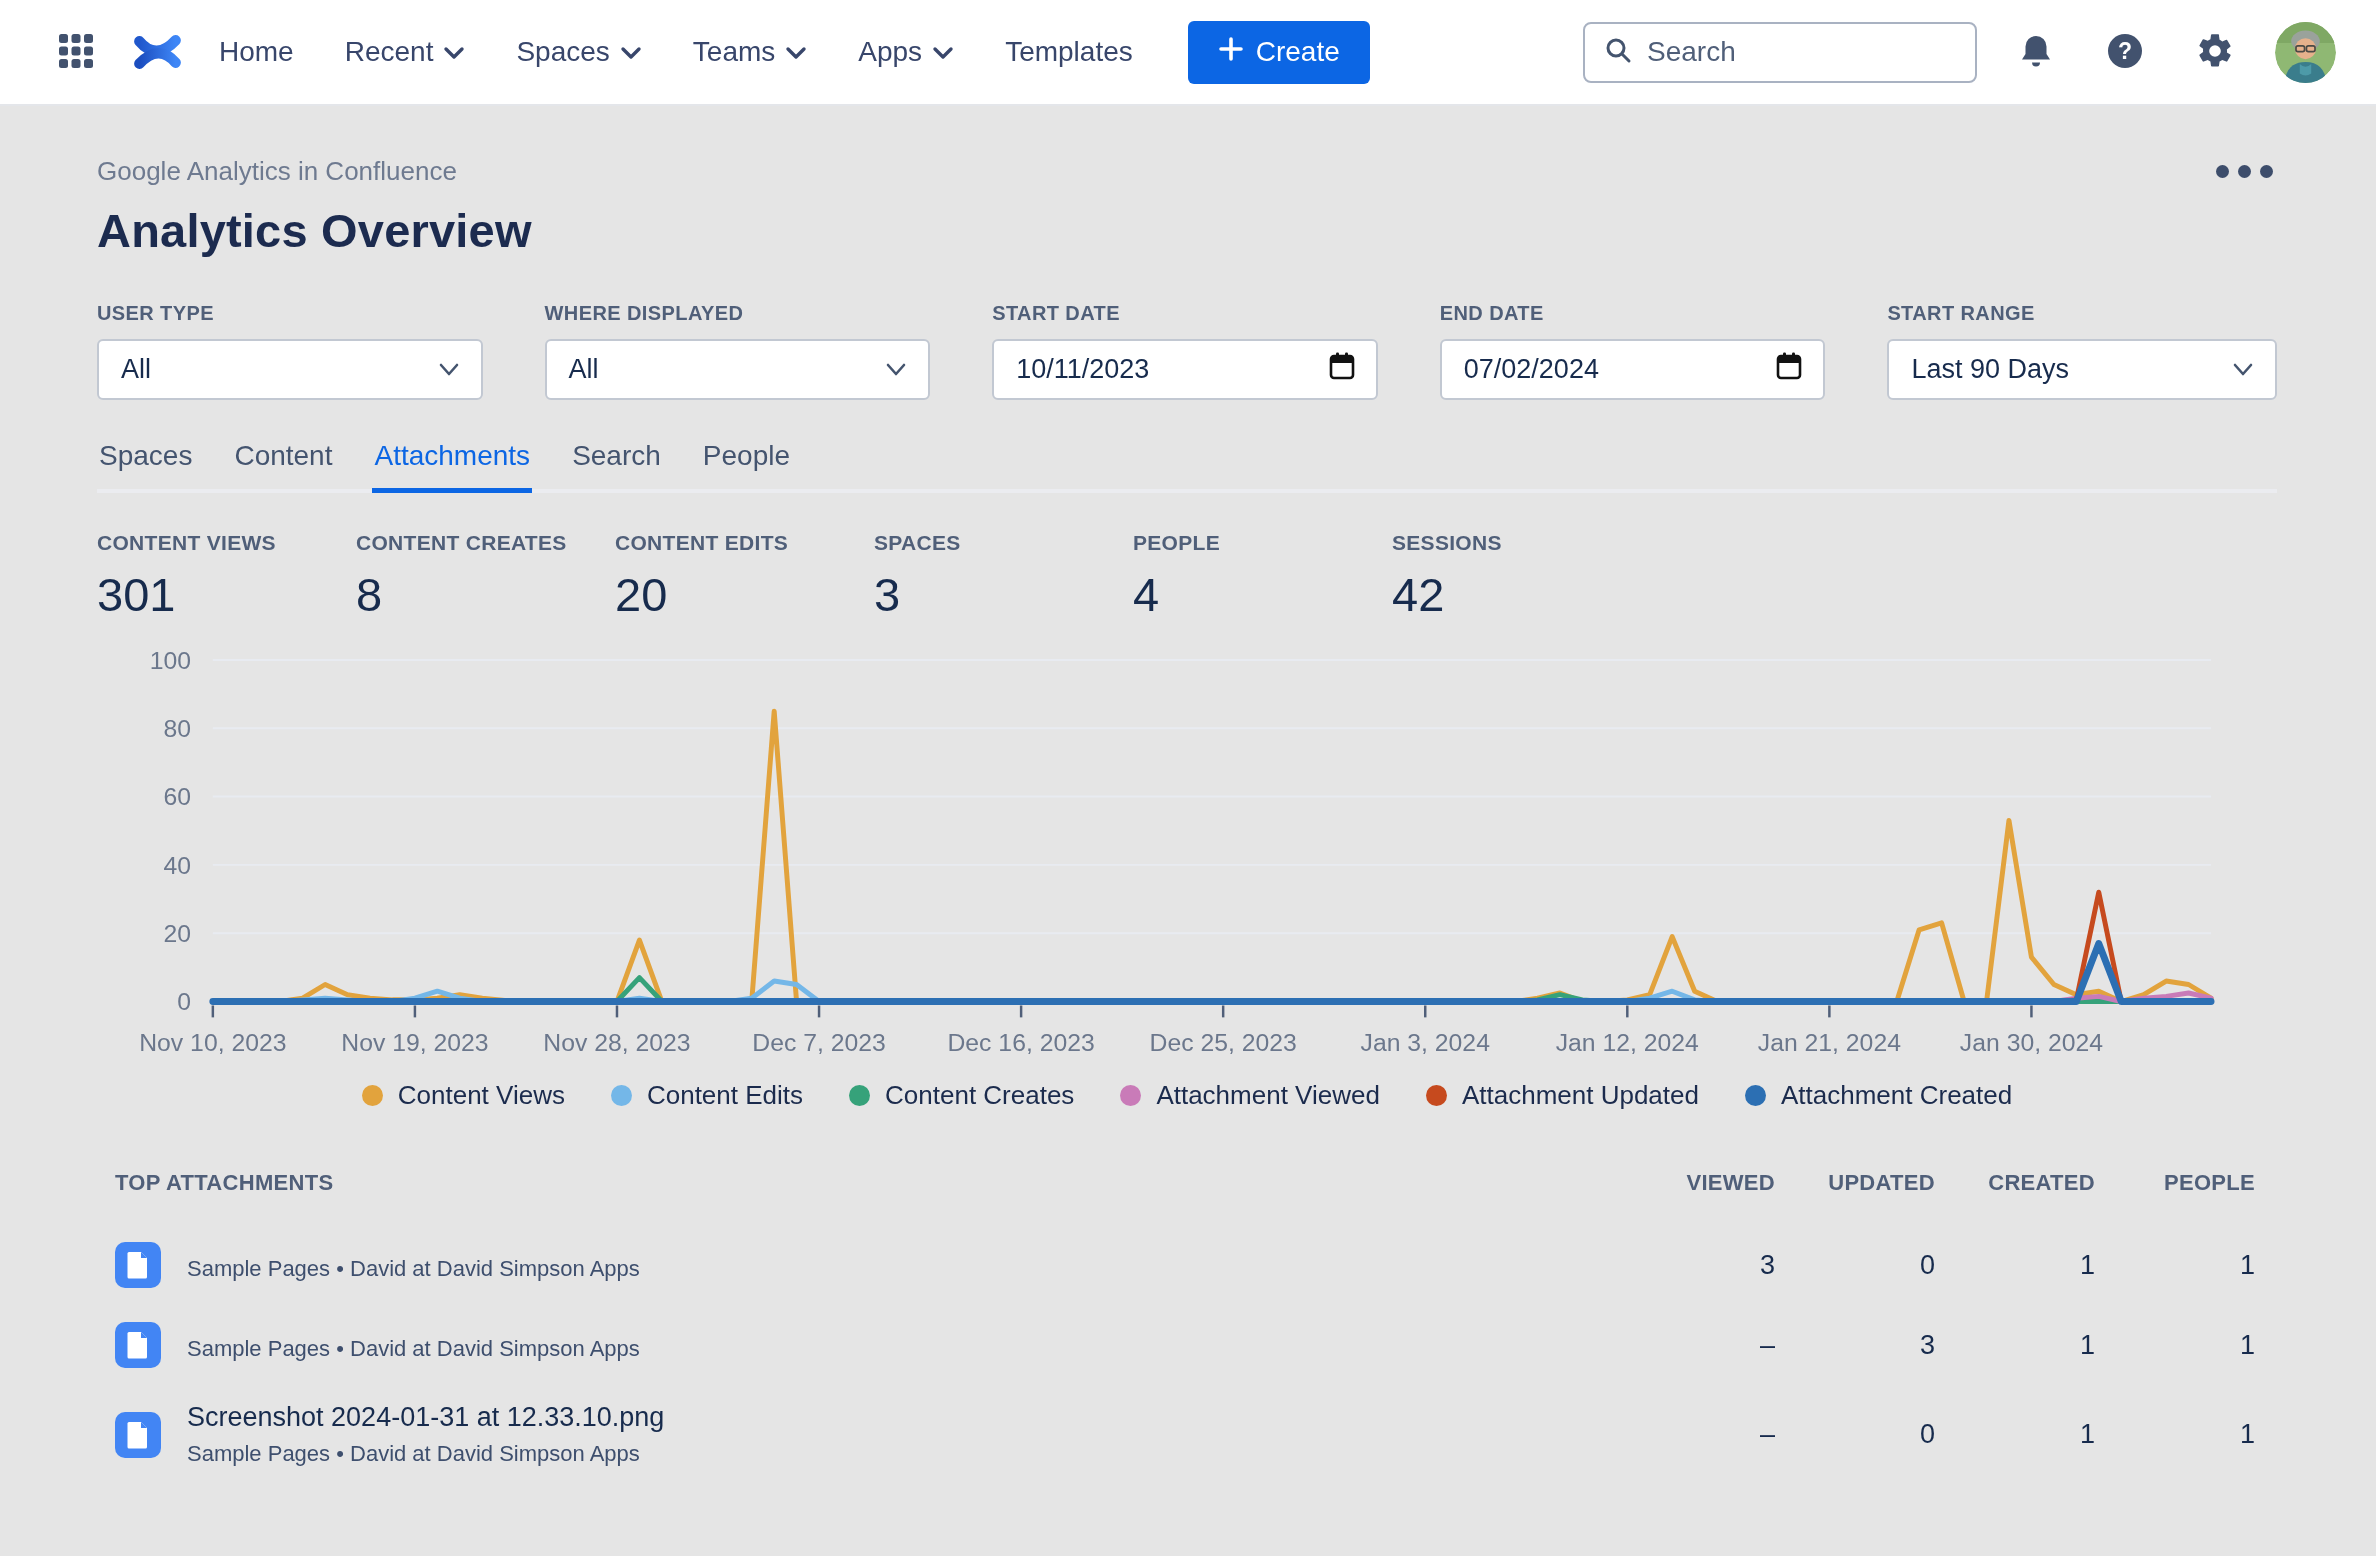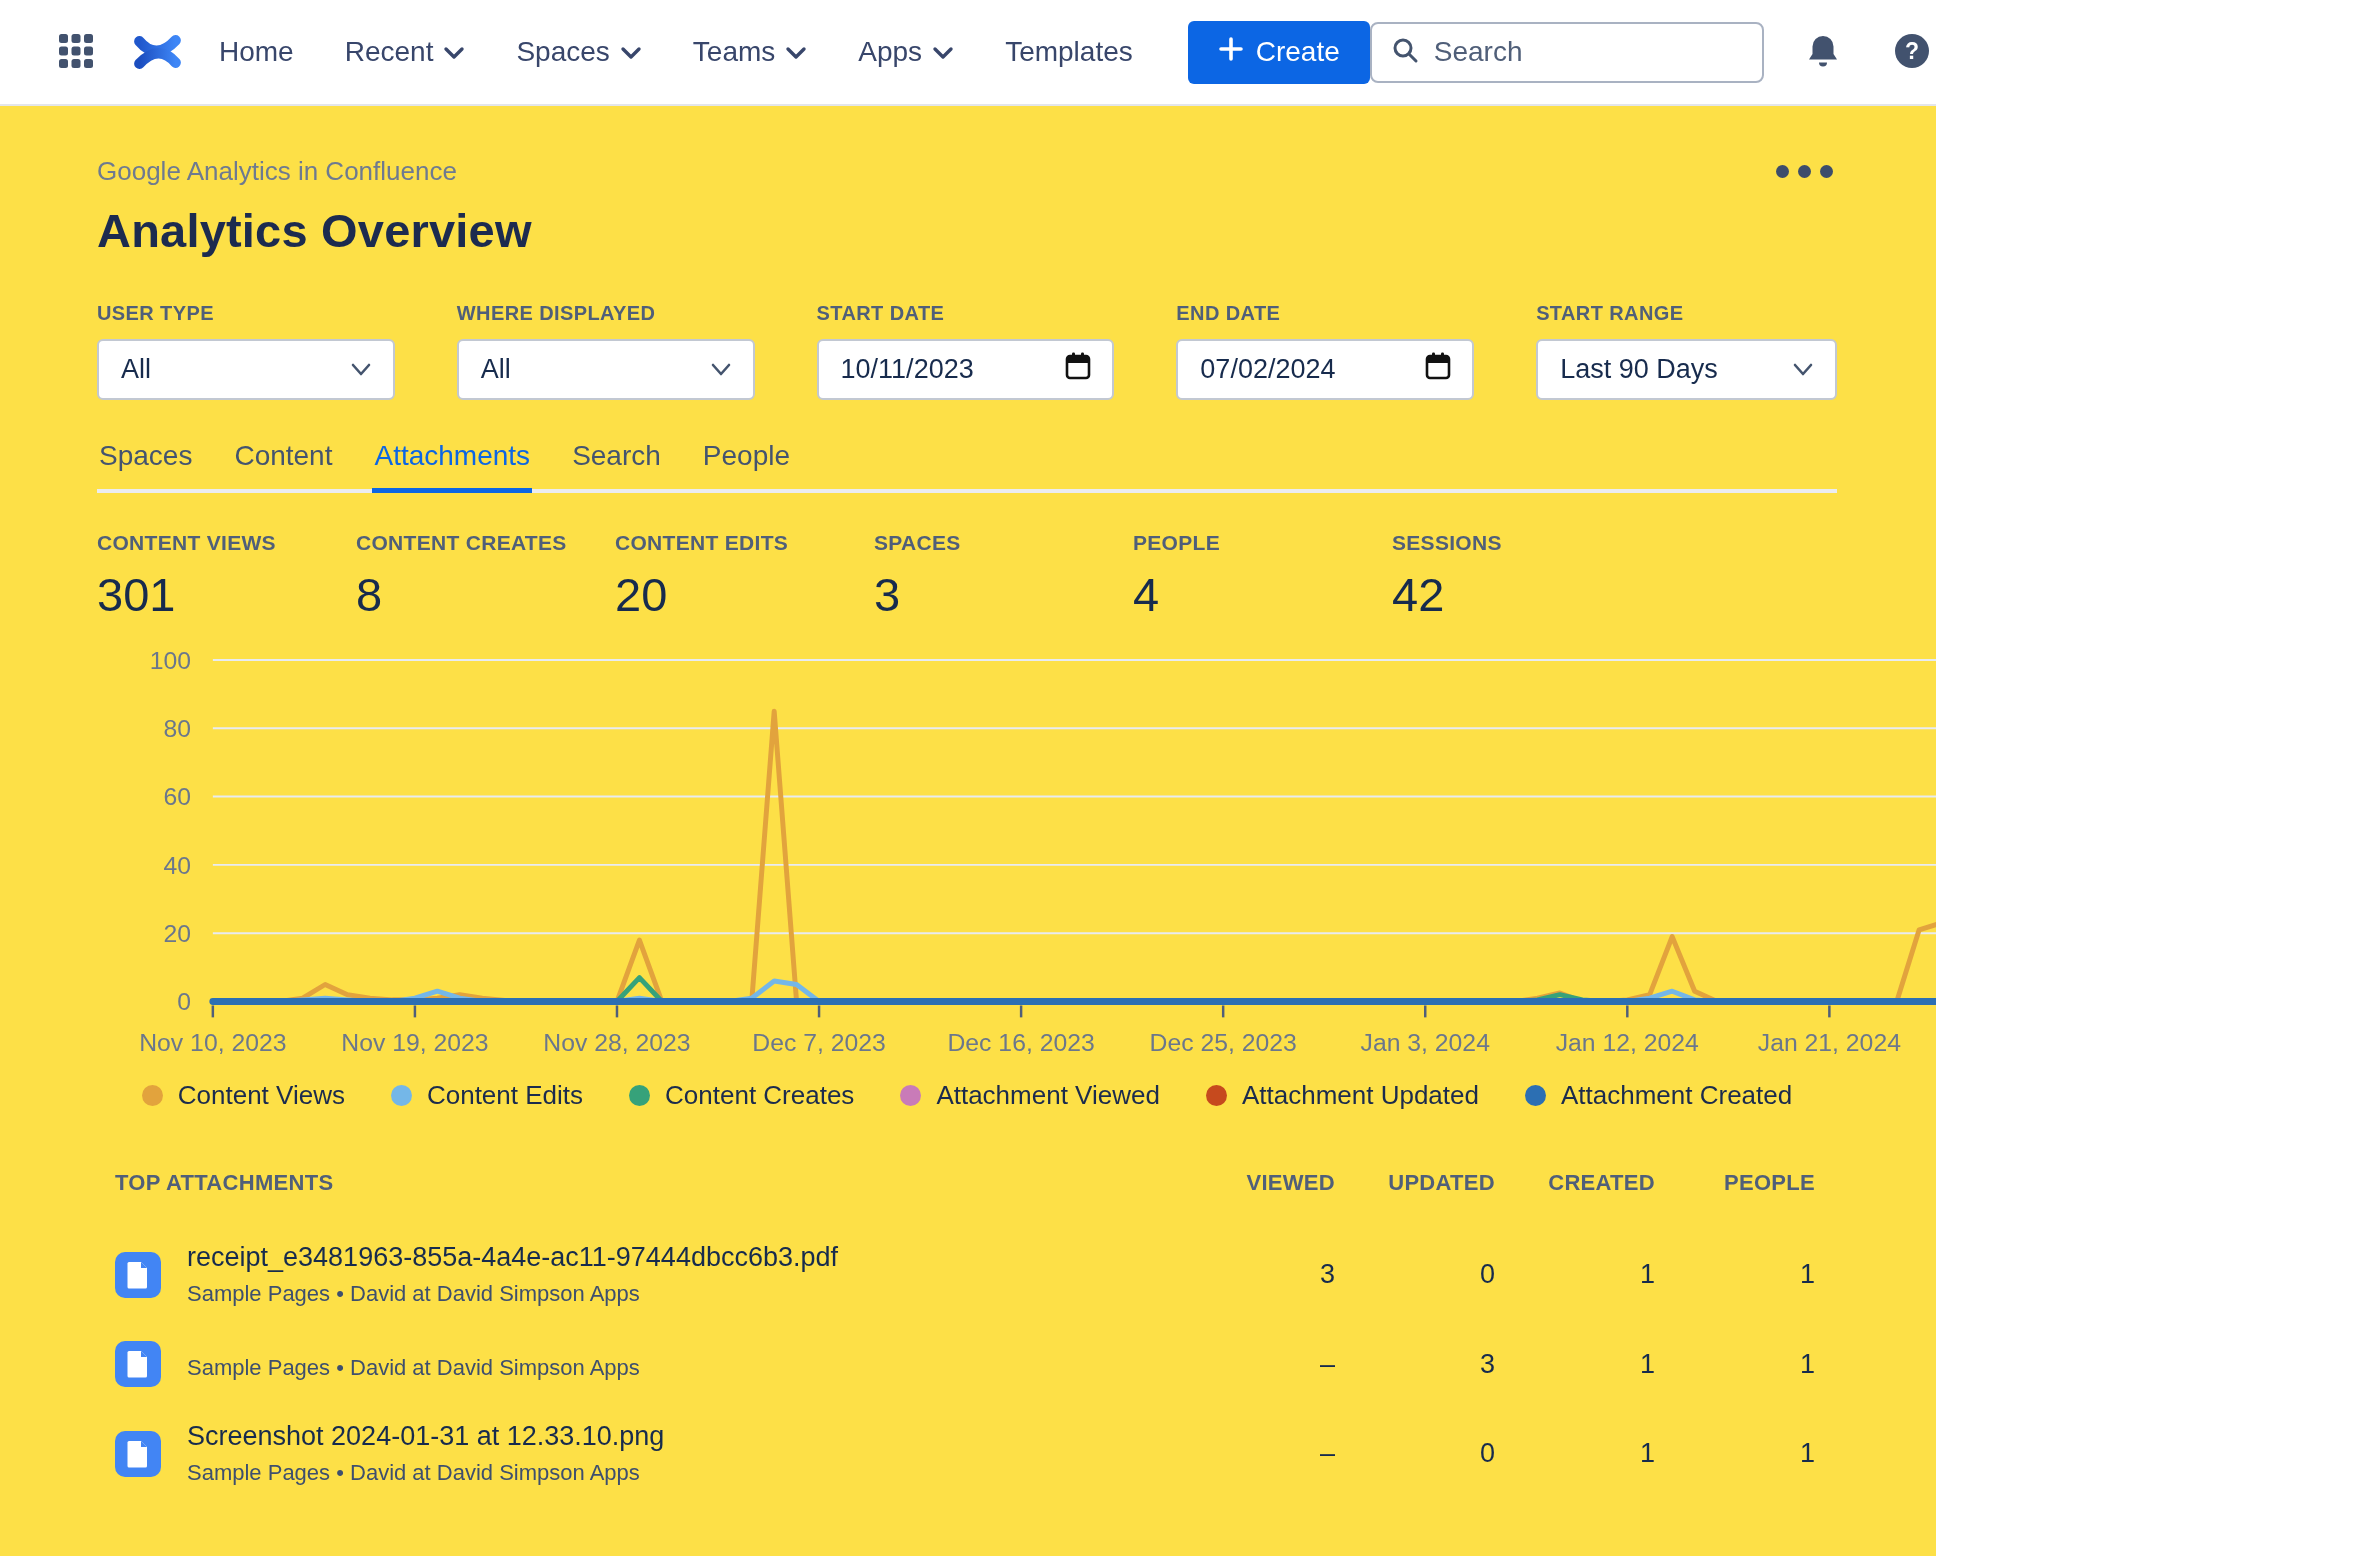--- a/index.html
+++ b/index.html
@@ -1,18 +1,18 @@
 <!DOCTYPE html>
 <html><head>
 <meta charset="utf-8">
 <style>
   * { margin:0; padding:0; box-sizing:border-box; }
   html,body { background:#fff; }
   body { font-family:"Liberation Sans","DejaVu Sans",sans-serif; color:#172B4D; }
-  .page { width:1936px; height:1556px; background:#fde047; overflow:hidden; }
+  .page { width:2376px; height:1556px; background:#e5e5e5; overflow:hidden; }
 
   
   .topnav { height:106px; border-bottom:2px solid #E4E6EA; display:flex; align-items:center; padding:0 40px 0 44px; background:#fff; }
   .topnav .left { display:flex; align-items:center; gap:14px; }
   .icon-btn { background:none; border:none; cursor:pointer; display:flex; align-items:center; justify-content:center; padding:10px; border-radius:6px; }
   .nav-items { display:flex; align-items:center; margin-left:26px; gap:51px; }
   .nav-item { display:flex; align-items:center; gap:10px; font-size:28px; font-weight:500; color:#38466B; background:none; border:none; cursor:pointer; }
   .create-btn { margin-left:55px; display:flex; align-items:center; gap:12px; background:#0C66E4; color:#fff; font-size:28px; font-weight:500; border:none; border-radius:6px; height:63px; padding:0 30px; cursor:pointer; }
   .topnav .right { margin-left:auto; display:flex; align-items:center; gap:30px; }
   .search-box { display:flex; align-items:center; gap:14px; width:394px; height:61px; border:2px solid #A9B2C2; border-radius:8px; padding:0 18px; background:#fff; }
@@ -370,21 +370,20 @@
 
       <div class="t-grid t-row">
         <div class="file-cell">
           <span class="file-icon">
             <svg width="26" height="30" viewBox="0 0 26 30">
                 <path d="M4 2 h12 l6 6 v19 a1.5 1.5 0 0 1 -1.5 1.5 h-16.5 a1.5 1.5 0 0 1 -1.5 -1.5 v-23.5 a1.5 1.5 0 0 1 1.5 -1.5 z" fill="#fff"></path>
                 <path d="M16 2 l6 6 h-6 z" fill="#4285F4"></path>
               </svg>
           </span>
           <div>
-            <div class="file-title">receipt_e3481963-855a-4a4e-ac11-97444dbcc6b3.pdf</div>
             <div class="file-meta">Sample Pages • David at David Simpson Apps</div>
           </div>
         </div>
         <div class="t-val">3</div>
         <div class="t-val">0</div>
         <div class="t-val">1</div>
         <div class="t-val">1</div>
       </div>
 
       <div class="t-grid t-row">

